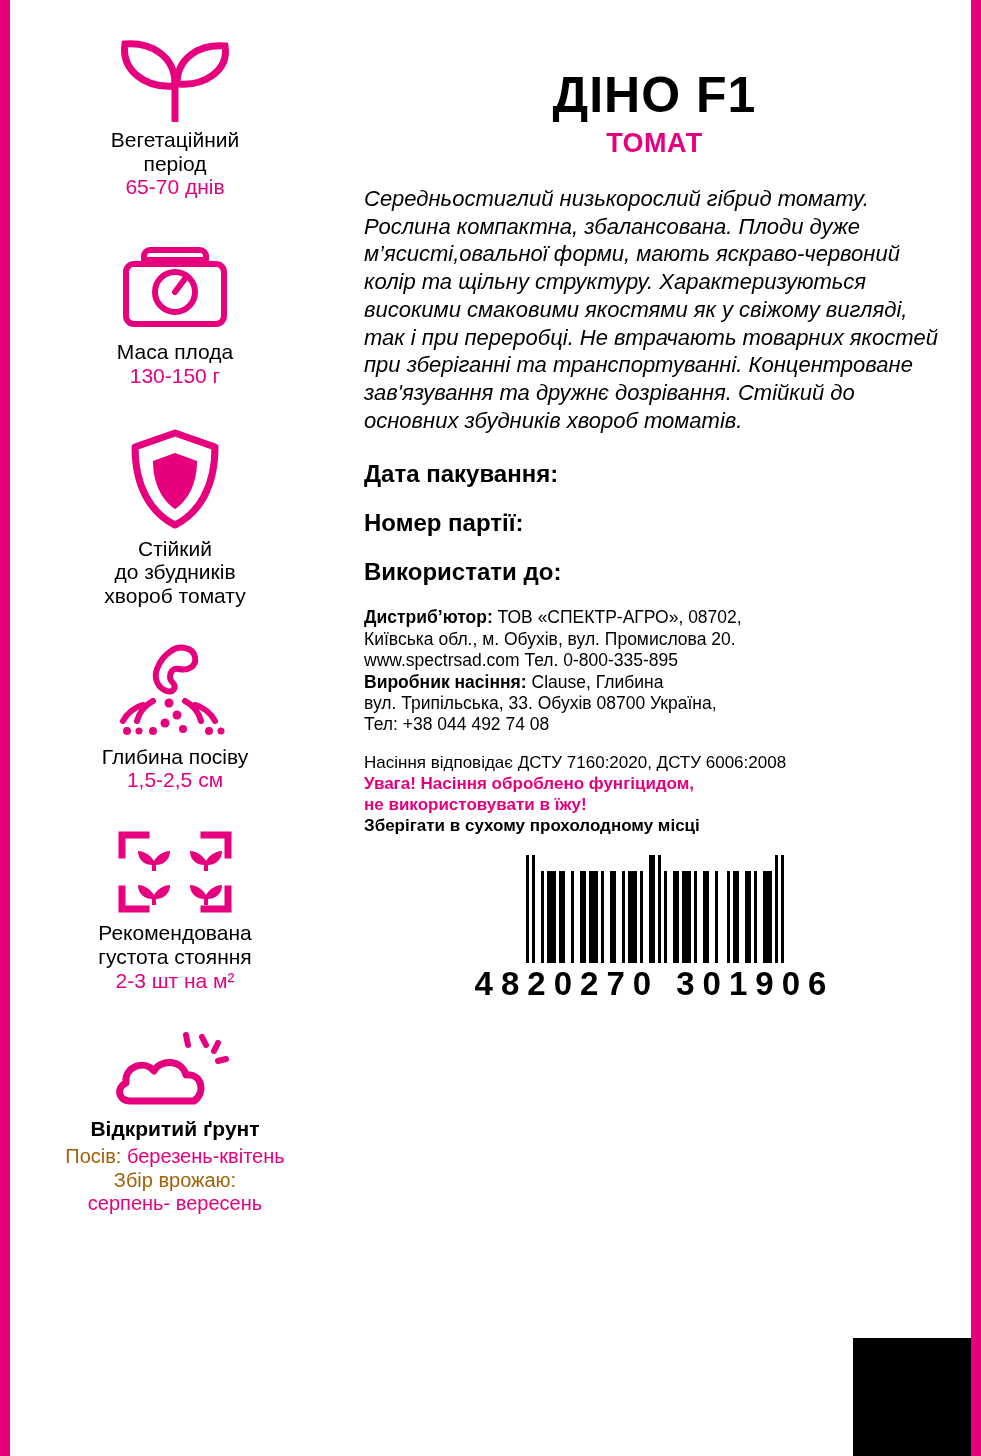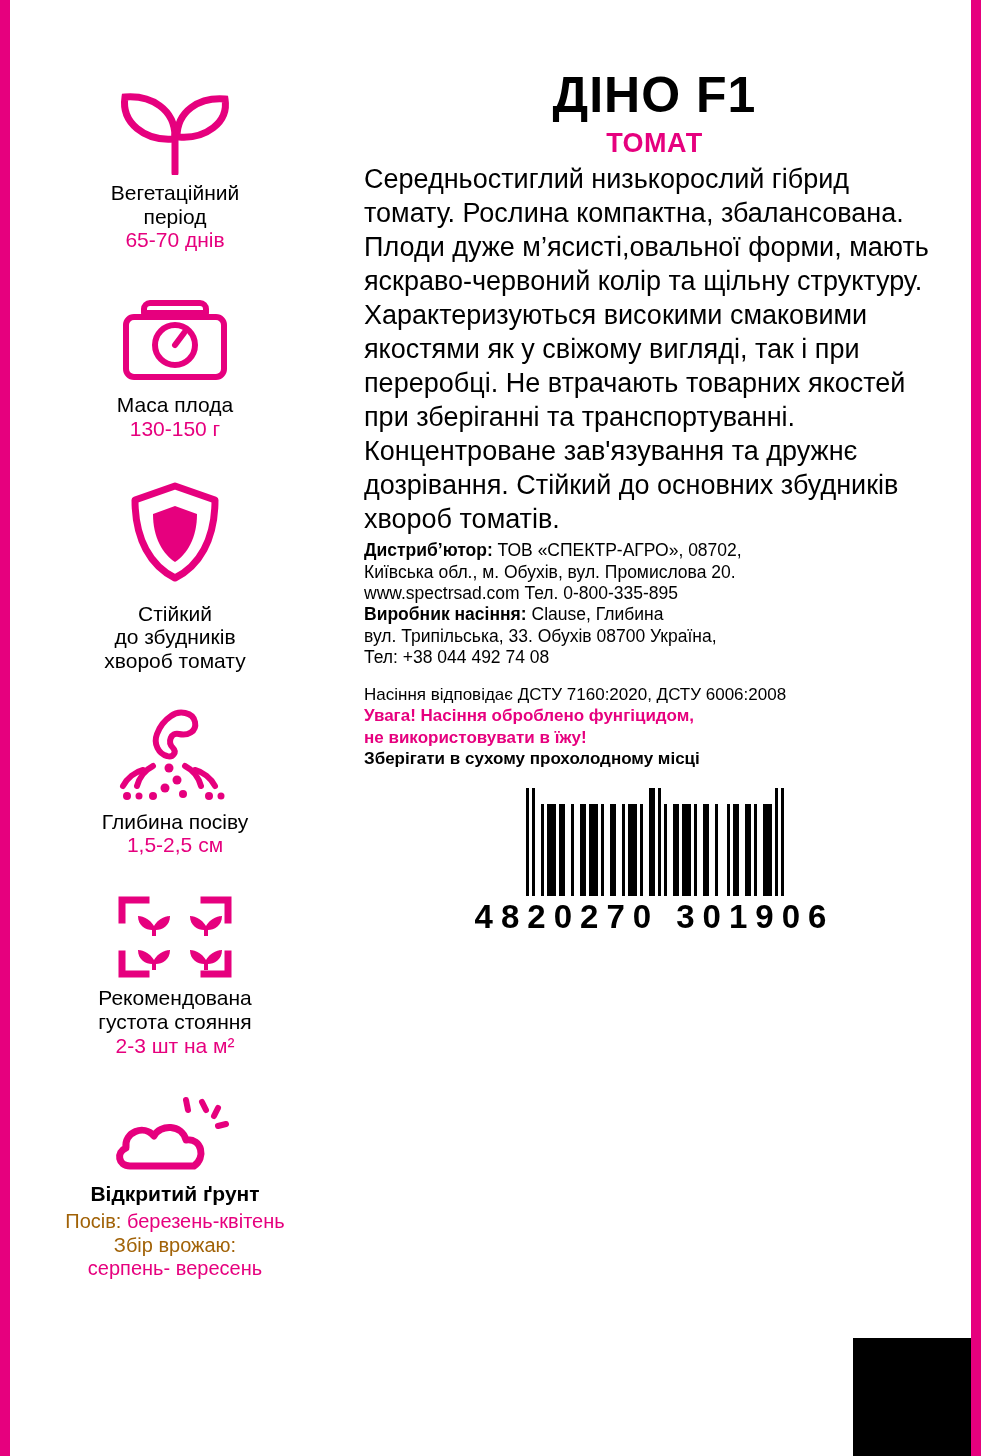--- a/index.html
+++ b/index.html
@@ -23,21 +23,21 @@
   }
 
   .page {
     position: absolute; left: 10px; right: 10px; top: 0; bottom: 0;
     display: flex;
   }
 
   
   .left-col {
     width: 330px;
-    padding: 89px 0 0 0;
+    padding: 36px 0 0 0;
     display: flex; flex-direction: column; align-items: flex-end;
   }
   .feature {
     width: 100%;
     display: flex; flex-direction: column; align-items: center;
     margin-bottom: 17px;
   }
   .feature .icon { display: block; }
   .feature .caption {
     text-align: center;
@@ -74,24 +74,25 @@
   }
   .subtitle {
     text-align: center;
     font-size: 27px;
     font-weight: bold;
     color: #e6007e;
     margin-top: 8px;
     letter-spacing: .5px;
   }
   .desc {
-    margin-top: 3px;
-    font-size: 27px;
+    margin-top: 26px;
+    font-size: 22px;
     line-height: 1.26;
     color: #000;
+    font-style: italic;
   }
   .field-block { margin-top: 26px; }
   .field-line {
     font-size: 24px;
     font-weight: bold;
     color: #000;
     margin-bottom: 21px;
   }
   .addr {
     font-size: 17.5px;
@@ -168,21 +169,21 @@
             <path d="M14 30 h82 a8 8 0 0 1 8 8 v44 a8 8 0 0 1 -8 8 h-82 a8 8 0 0 1 -8 -8 v-44 a8 8 0 0 1 8 -8 z"></path>
             <circle cx="55" cy="58" r="20"></circle>
             <path d="M55 58 L64 46"></path>
           </g>
         </svg>
       </span>
       <div class="caption">Маса плода</div>
       <div class="value">130-150 г</div>
     </div>
 
-    <div class="feature" style="margin-top:22px;gap:12px;">
+    <div class="feature" style="margin-top:22px;">
       <span class="icon">
         <svg width="96" height="104" viewBox="0 0 96 104">
           <g fill="none" stroke="#e6007e" stroke-width="7" stroke-linejoin="round">
             <path d="M48 6 L88 20 C88 60 72 86 48 98 C24 86 8 60 8 20 Z"></path>
             <path d="M48 26 L70 34 C70 58 60 74 48 82 C36 74 26 58 26 34 Z" fill="#e6007e" stroke="none"></path>
           </g>
         </svg>
       </span>
       <div class="caption"><span>Стійкий</span><br><span>до збудників</span><br><span>хвороб томату</span></div>
     </div>
@@ -259,20 +260,25 @@
 
   </div>
 
   <div class="right-col">
 
     <div class="title">ДІНО F1</div>
     <div class="subtitle">ТОМАТ</div>
 
     <div class="desc">Середньостиглий низькорослий гібрид томату. Рослина компактна, збалансована. Плоди дуже м’ясисті,овальної форми, мають яскраво-червоний колір та щільну структуру. Характеризуються високими смаковими якостями як у свіжому вигляді, так і при переробці. Не втрачають товарних якостей при зберіганні та транспортуванні. Концентроване зав'язування та дружнє дозрівання. Стійкий до основних збудників хвороб томатів.</div>
 
+    <div class="field-block">
+      <div class="field-line">Дата пакування:</div>
+      <div class="field-line">Номер партії:</div>
+      <div class="field-line">Використати до:</div>
+    </div>
 
     <div class="addr">
       <div><b>Дистриб’ютор:</b><span> ТОВ «СПЕКТР-АГРО», 08702,</span></div>
       <div>Київська обл., м. Обухів, вул. Промислова 20.</div>
       <div>www.spectrsad.com Тел. 0-800-335-895</div>
       <div><b>Виробник насіння:</b><span> Clause, Глибина</span></div>
       <div>вул. Трипільська, 33. Обухів 08700 Україна,</div>
       <div>Тел: +38 044 492 74 08</div>
     </div>
 

